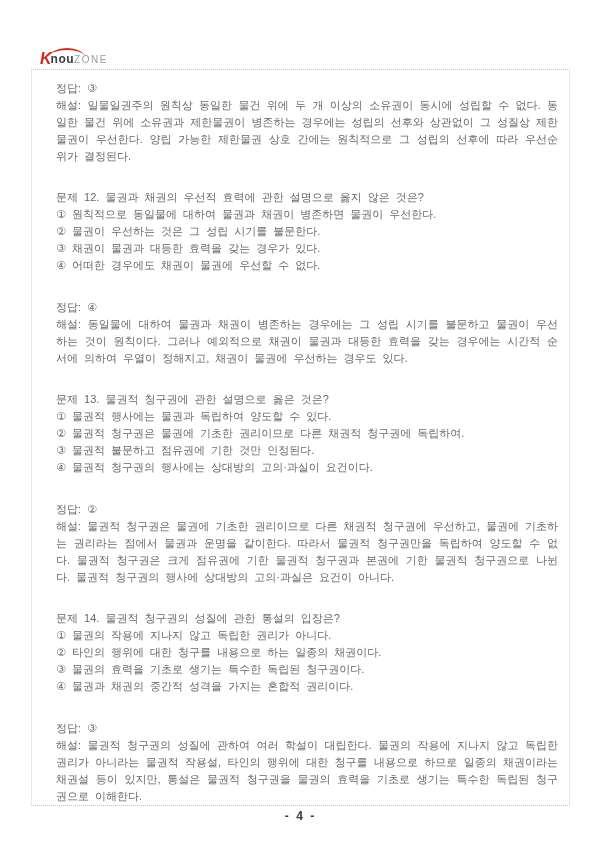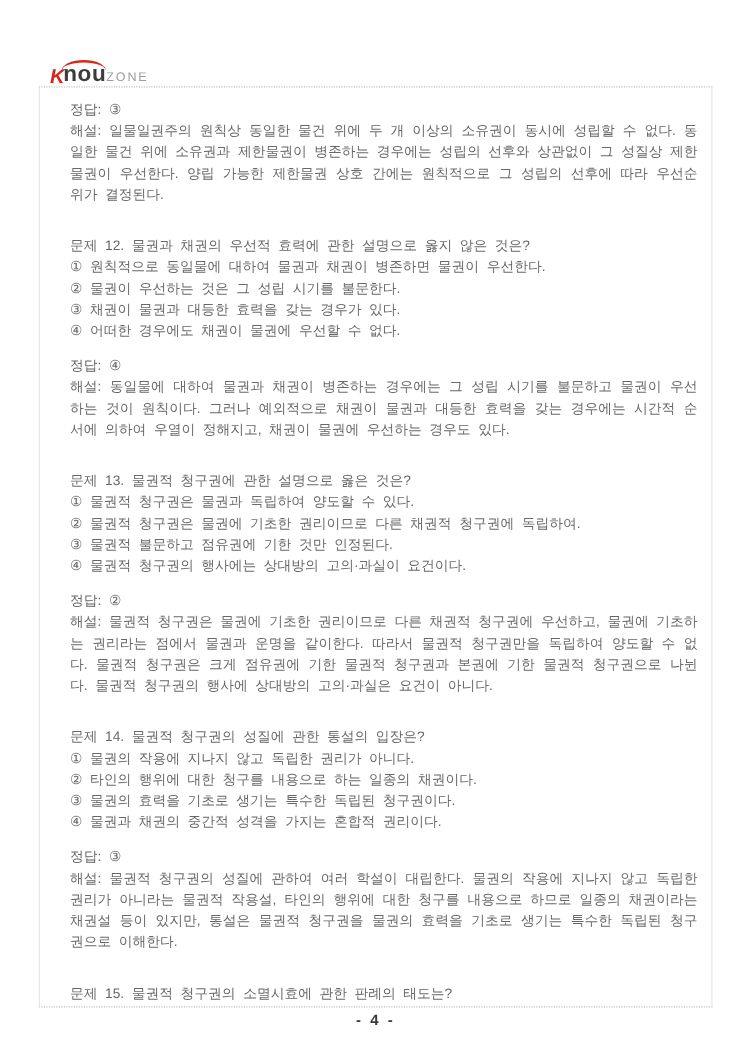--- a/index.html
+++ b/index.html
@@ -16,21 +16,21 @@
     position: absolute; left: 40px; top: 49px;
     height: 18px; white-space: nowrap;
   }
   .logo-k {
     font-style: italic; font-weight: bold;
     font-size: 16px; line-height: 16px;
     letter-spacing: -1px;
     position: relative; top: 1px;
   }
   .logo-nou {
-    font-weight: bold; font-size: 18px;
+    font-weight: bold; font-size: 12px;
     letter-spacing: 0.5px;
     position: relative;
   }
   .logo-swoosh {
     position: absolute; left: 9px; top: -1px;
     width: 36px; height: 7px;
     border-top: 2px solid transparent;
     border-radius: 50% 50% 0 0 / 100% 100% 0 0;
     pointer-events: none;
   }
@@ -48,21 +48,21 @@
     box-sizing: border-box;
     border-top: 1px dotted #c3c3c3;
     border-bottom: 1px dotted #c3c3c3;
     border-left: 1px solid #e7e7e7;
     border-right: 1px solid #e7e7e7;
     padding: 10px 11px 0 24px;
     overflow: hidden;
   }
 
   .block { margin: 0; }
-  .block-answer { margin-top: 11px; }
+  .block-answer { margin-top: 25px; }
   .block-question { margin-top: 24px; }
   .block:first-child { margin-top: 0; }
 
   .line {
     margin: 0;
     font-size: 11px;
     line-height: 17px;
     word-spacing: 3px;
   }
   .explanation {
@@ -100,21 +100,21 @@
         <p class="line choice">② 물권이 우선하는 것은 그 성립 시기를 불문한다.</p>
         <p class="line choice">③ 채권이 물권과 대등한 효력을 갖는 경우가 있다.</p>
         <p class="line choice">④ 어떠한 경우에도 채권이 물권에 우선할 수 없다.</p>
       </div>
       <div class="block block-answer">
         <p class="line answer-label">정답: ④</p>
         <p class="line explanation">해설: 동일물에 대하여 물권과 채권이 병존하는 경우에는 그 성립 시기를 불문하고 물권이 우선하는 것이 원칙이다. 그러나 예외적으로 채권이 물권과 대등한 효력을 갖는 경우에는 시간적 순서에 의하여 우열이 정해지고, 채권이 물권에 우선하는 경우도 있다.</p>
       </div>
       <div class="block block-question">
         <p class="line q-title">문제 13. 물권적 청구권에 관한 설명으로 옳은 것은?</p>
-        <p class="line choice">① 물권적 청구권은 물권과 독립하여 양도할 수 있다.</p>
+        <p class="line choice">① 물권적 행사에는 물권과 독립하여 양도할 수 있다.</p>
         <p class="line choice">② 물권적 청구권은 물권에 기초한 권리이므로 다른 채권적 청구권에 독립하여.</p>
         <p class="line choice">③ 물권적 불문하고 점유권에 기한 것만 인정된다.</p>
         <p class="line choice">④ 물권적 청구권의 행사에는 상대방의 고의·과실이 요건이다.</p>
       </div>
       <div class="block block-answer">
         <p class="line answer-label">정답: ②</p>
         <p class="line explanation">해설: 물권적 청구권은 물권에 기초한 권리이므로 다른 채권적 청구권에 우선하고, 물권에 기초하는 권리라는 점에서 물권과 운명을 같이한다. 따라서 물권적 청구권만을 독립하여 양도할 수 없다. 물권적 청구권은 크게 점유권에 기한 물권적 청구권과 본권에 기한 물권적 청구권으로 나뉜다. 물권적 청구권의 행사에 상대방의 고의·과실은 요건이 아니다.</p>
       </div>
       <div class="block block-question">
         <p class="line q-title">문제 14. 물권적 청구권의 성질에 관한 통설의 입장은?</p>

